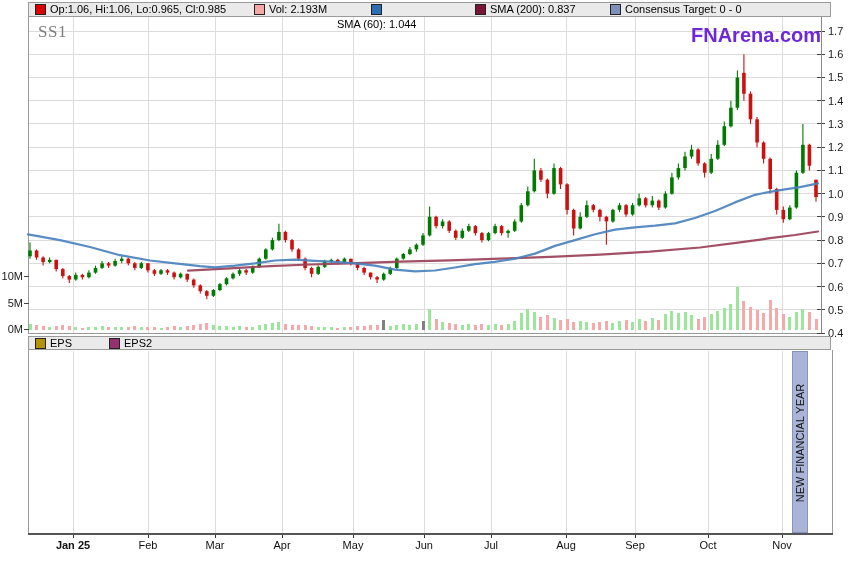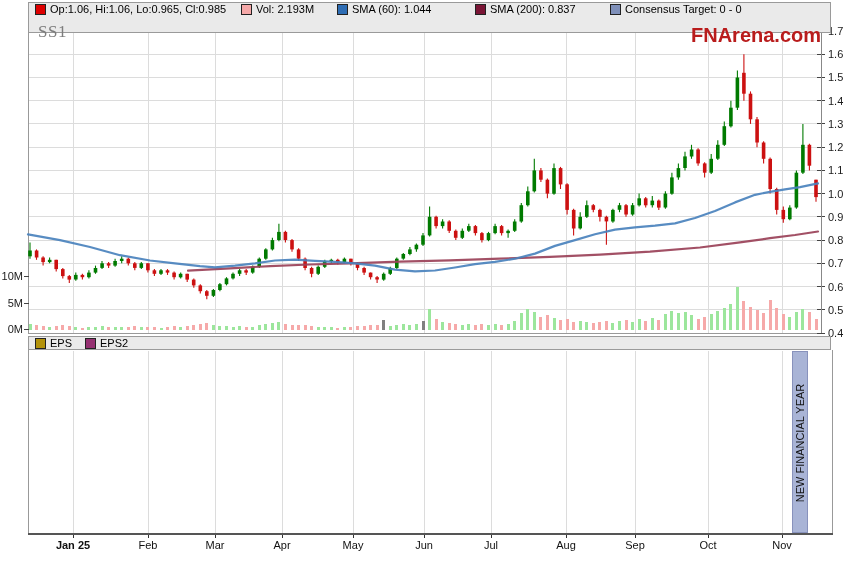--- a/index.html
+++ b/index.html
@@ -1,26 +1,26 @@
 <!DOCTYPE html>
 <html><head>
 <meta charset="utf-8">
 <style>
   html,body{margin:0;padding:0;background:#fff;}
   body{width:859px;height:566px;overflow:hidden;font-family:"Liberation Sans",sans-serif;}
   .stage{position:relative;width:859px;height:566px;background:#fff;}
   svg{position:absolute;left:0;top:0;}
   svg text{font-family:"Liberation Sans",sans-serif;}
   .legend-strip{position:absolute;left:28px;width:803px;background:#eaeaea;border:1px solid #9a9a9a;box-sizing:border-box;}
-  #legend-top{top:2px;height:31px;}
+  #legend-top{top:2px;height:15px;}
   #legend-eps{top:336px;height:14px;}
   .li{position:absolute;top:1px;display:flex;align-items:center;gap:4px;font-size:11px;color:#000;white-space:nowrap;line-height:11px;}
   .sq{width:9px;height:9px;border:1px solid #222;display:inline-block;flex:0 0 auto;}
   .ticker{position:absolute;left:38px;top:22px;font-size:17px;color:#7d7d7d;letter-spacing:.5px;font-family:Liberation Serif, serif;}
-  .brand{position:absolute;left:691px;top:24px;font-size:20px;font-weight:bold;color:#b91c1c;}
+  .brand{position:absolute;left:691px;top:24px;font-size:20px;font-weight:bold;color:#6d28d9;}
   .nfy-band{position:absolute;left:792px;top:351px;width:16px;height:182px;background:#a9b4d6;border:1px solid #8892bc;box-sizing:border-box;}
   .nfy-text{position:absolute;left:-84px;top:84px;width:182px;height:14px;line-height:14px;transform:rotate(-90deg);text-align:center;font-size:11px;color:#111;white-space:nowrap;}
 </style>
 </head>
 <body>
 
 <div class="stage">
   <svg id="chart-svg" width="859" height="566" viewBox="0 0 859 566">
       <line x1="73" x2="73" y1="17" y2="333" stroke="#dcdcdc" shape-rendering="crispEdges"></line>
       <line x1="73" x2="73" y1="351" y2="533" stroke="#dcdcdc" shape-rendering="crispEdges"></line>
@@ -484,25 +484,25 @@
       <rect x="814.2" y="179.7" width="3.6" height="17.4" fill="#cc1111"></rect>
       <polyline points="188,270.7 230,268.4 270,266.1 310,264.5 350,263.3 400,261.7 450,260.3 500,258.7 550,256.8 600,254.7 650,251.7 700,247.5 740,242.4 770,238.2 795,235.0 818,231.5" fill="none" stroke="#9a4158" stroke-width="2.2" stroke-linejoin="round" stroke-linecap="round" opacity="0.92"></polyline>
       <polyline points="28,234.3 60,240.1 90,247.0 120,255.2 150,260.5 175,263.3 200,266.1 215,267.3 235,265.6 255,263.3 275,260.5 295,259.6 315,260.8 335,261.9 355,263.3 375,265.6 395,269.6 415,271.4 435,270.5 455,267.5 475,264.2 495,261.9 515,258.7 535,253.6 555,245.9 575,240.1 595,234.3 615,229.6 635,227.3 655,225.7 675,223.4 695,218.0 715,211.0 735,202.4 755,194.8 770,191.8 785,189.4 800,187.1 818,183.4" fill="none" stroke="#4a82bd" stroke-width="2.2" stroke-linejoin="round" stroke-linecap="round" opacity="0.92"></polyline>
     </svg>
 
   <div class="legend-strip" id="legend-top">
       <span class="li" style="left: 6px;">
         <span class="sq" style="background: rgb(221, 0, 0);"></span>
         <span>Op:1.06, Hi:1.06, Lo:0.965, Cl:0.985</span>
       </span>
-      <span class="li" style="left: 212px; text-align: center;">
+      <span class="li" style="left: 225px; text-align: center;">
         <span class="sq" style="background: rgb(245, 168, 168);"></span>
         <span>Vol: 2.193M</span>
       </span>
-      <span class="li" style="left: 308px;">
+      <span class="li" style="left: 308px; flex-direction: column;">
         <span class="sq" style="background: rgb(46, 109, 180);"></span>
         <span>SMA (60): 1.044</span>
       </span>
       <span class="li" style="left: 430px; padding-left: 16px;">
         <span class="sq" style="background: rgb(122, 21, 53);"></span>
         <span>SMA (200): 0.837</span>
       </span>
       <span class="li" style="left: 554px; margin-left: 27px;">
         <span class="sq" style="background: rgb(127, 144, 186);"></span>
         <span>Consensus Target: 0 - 0</span>
@@ -510,21 +510,21 @@
     </div>
 
   <div class="ticker">SS1</div>
   <div class="brand">FNArena.com</div>
 
   <div class="legend-strip" id="legend-eps">
       <span class="li" style="left: 6px;">
         <span class="sq" style="background: rgb(179, 146, 10);"></span>
         <span>EPS</span>
       </span>
-      <span class="li" style="left: 56px;">
+      <span class="li" style="left: 80px;">
         <span class="sq" style="background: rgb(149, 48, 113);"></span>
         <span>EPS2</span>
       </span>
     </div>
 
   <div class="nfy-band">
     <div class="nfy-text">NEW FINANCIAL YEAR</div>
   </div>
 </div>
 

